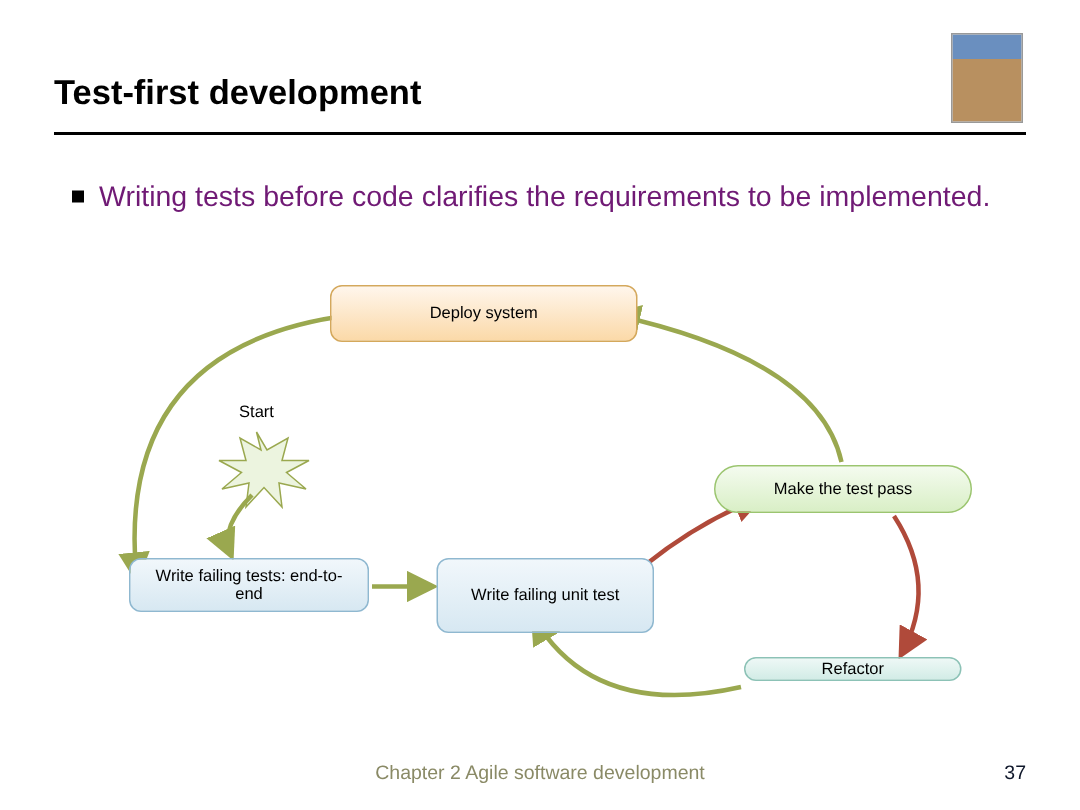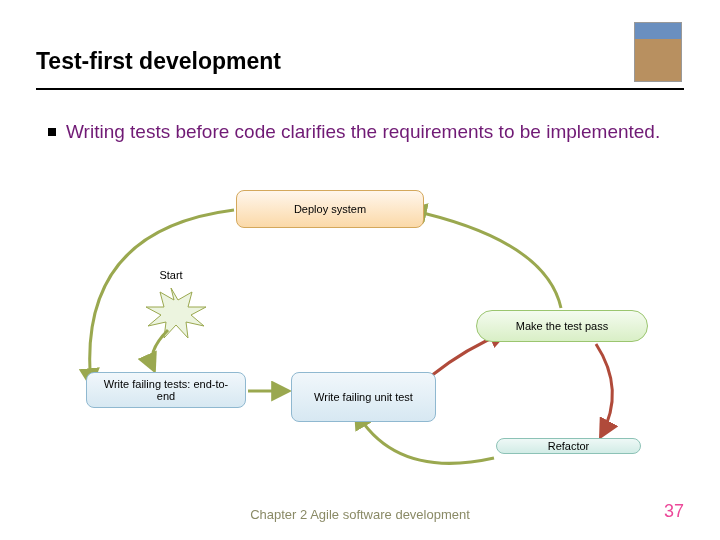--- a/index.html
+++ b/index.html
@@ -71,21 +71,21 @@
     border-radius: 8px;
     border: 1px solid;
     display: flex;
     align-items: center;
     justify-content: center;
     text-align: center;
     font-size: 11px;
     padding: 4px 8px;
   }
   .node-deploy {
-    left: 200px; top: 10px; width: 188px; height: 38px;
+    left: 184px; top: 10px; width: 205px; height: 38px;
     background: linear-gradient(#fff6ec, #fbd9a8);
     border-color: #d4a85c;
   }
   .node-pass {
     left: 440px; top: 130px; width: 172px; height: 32px;
     background: linear-gradient(#f4fbef, #d9efc6);
     border-color: #9bc56f;
     border-radius: 16px;
   }
   .node-e2e {
@@ -122,22 +122,22 @@
     left: 0;
     width: 100%;
     text-align: center;
     font-size: 13px;
     color: #8a8a66;
   }
   .page-num {
     position: absolute;
     bottom: 18px;
     right: 36px;
-    font-size: 18px;
-    color: #ec4899;
+    font-size: 13px;
+    color: #0f172a;
   }
   svg.arrows {
     position: absolute;
     left: 0; top: 0;
     width: 648px; height: 320px;
     pointer-events: none;
   }
 </style>
 </head>
 <body>

